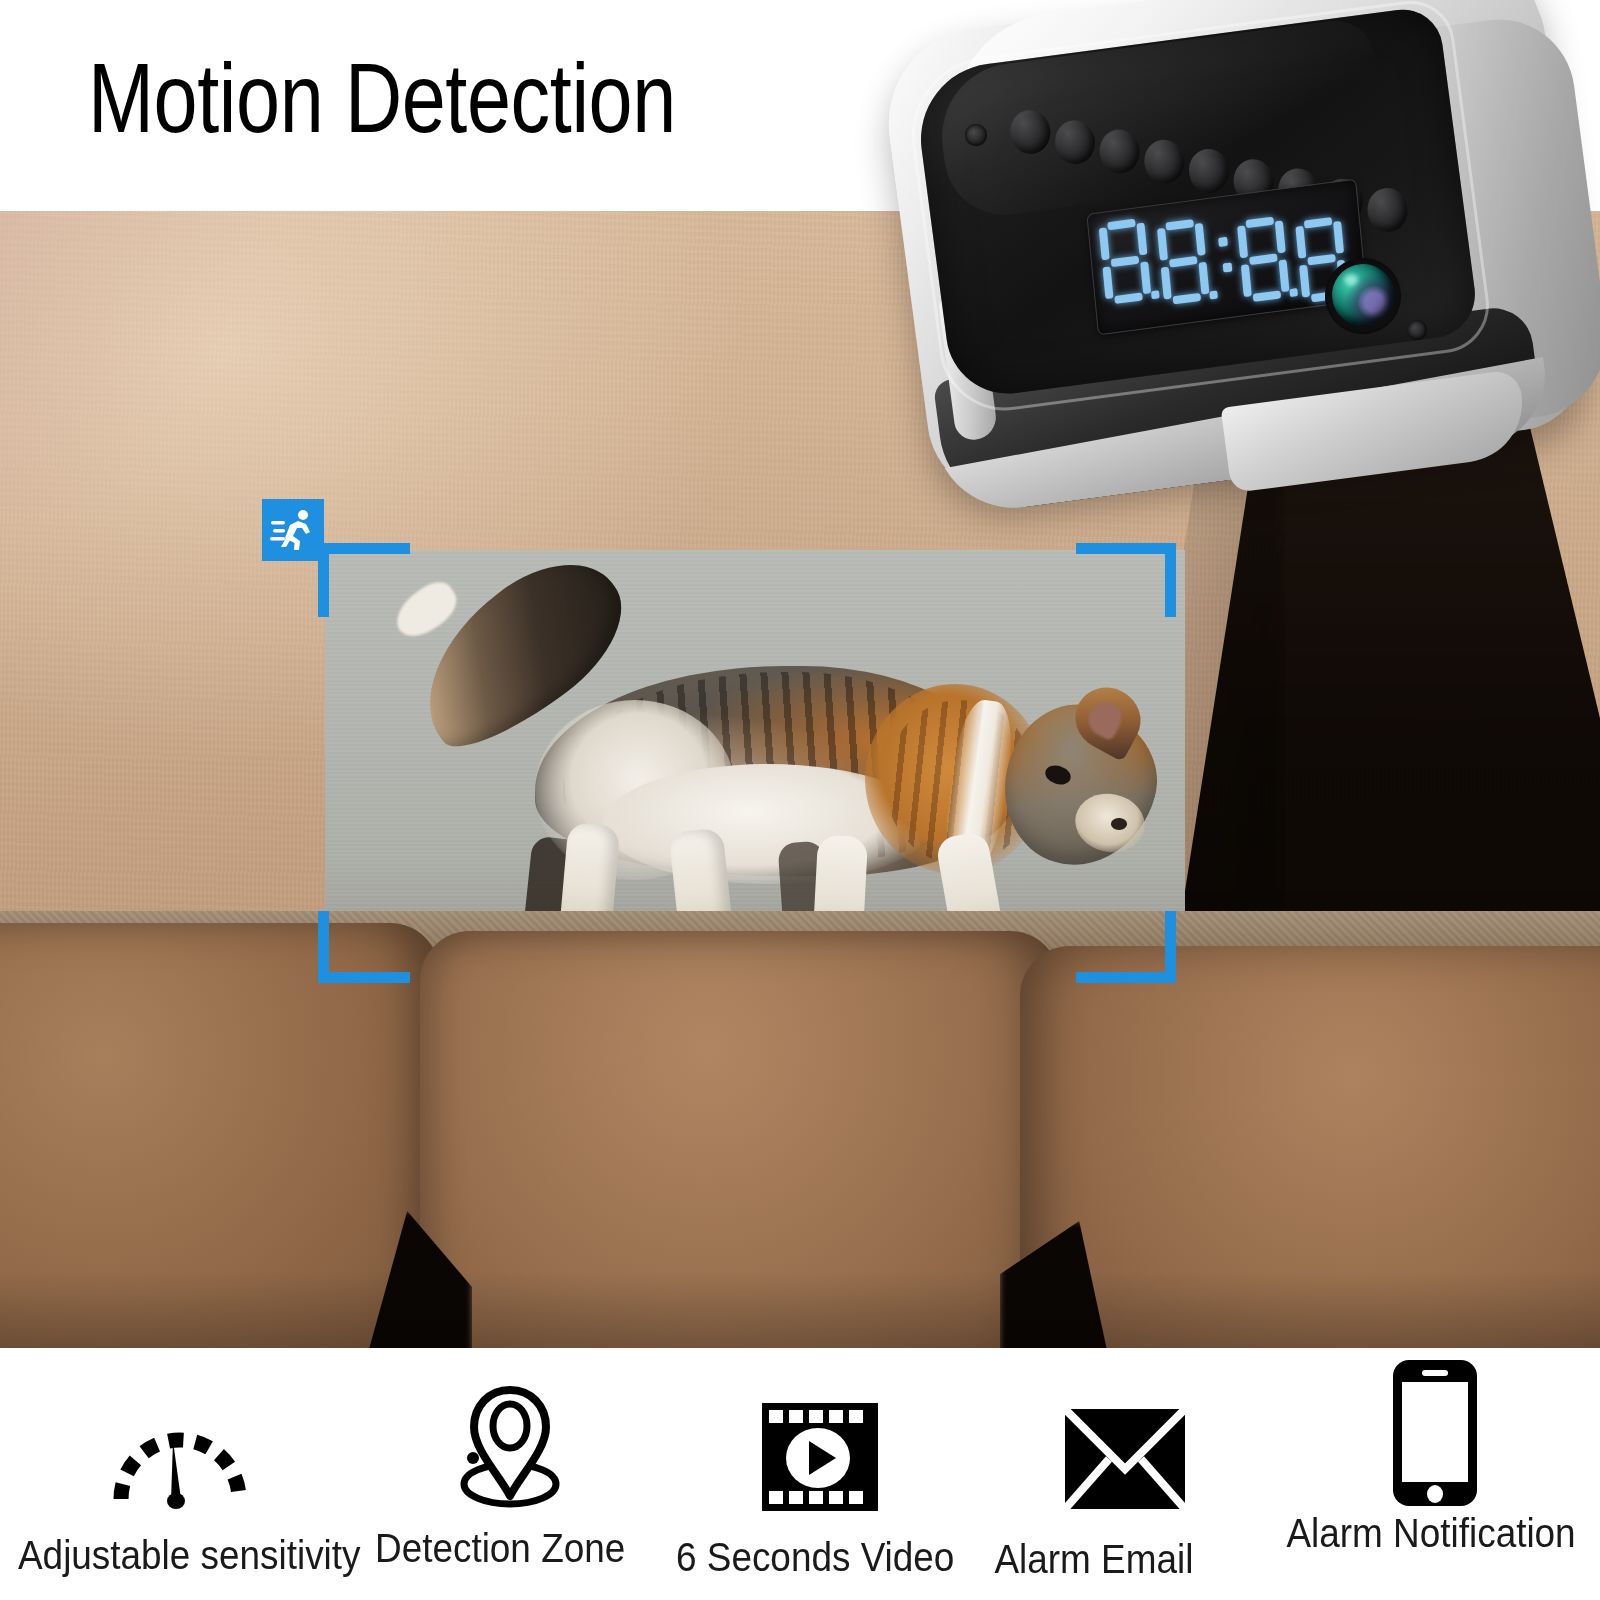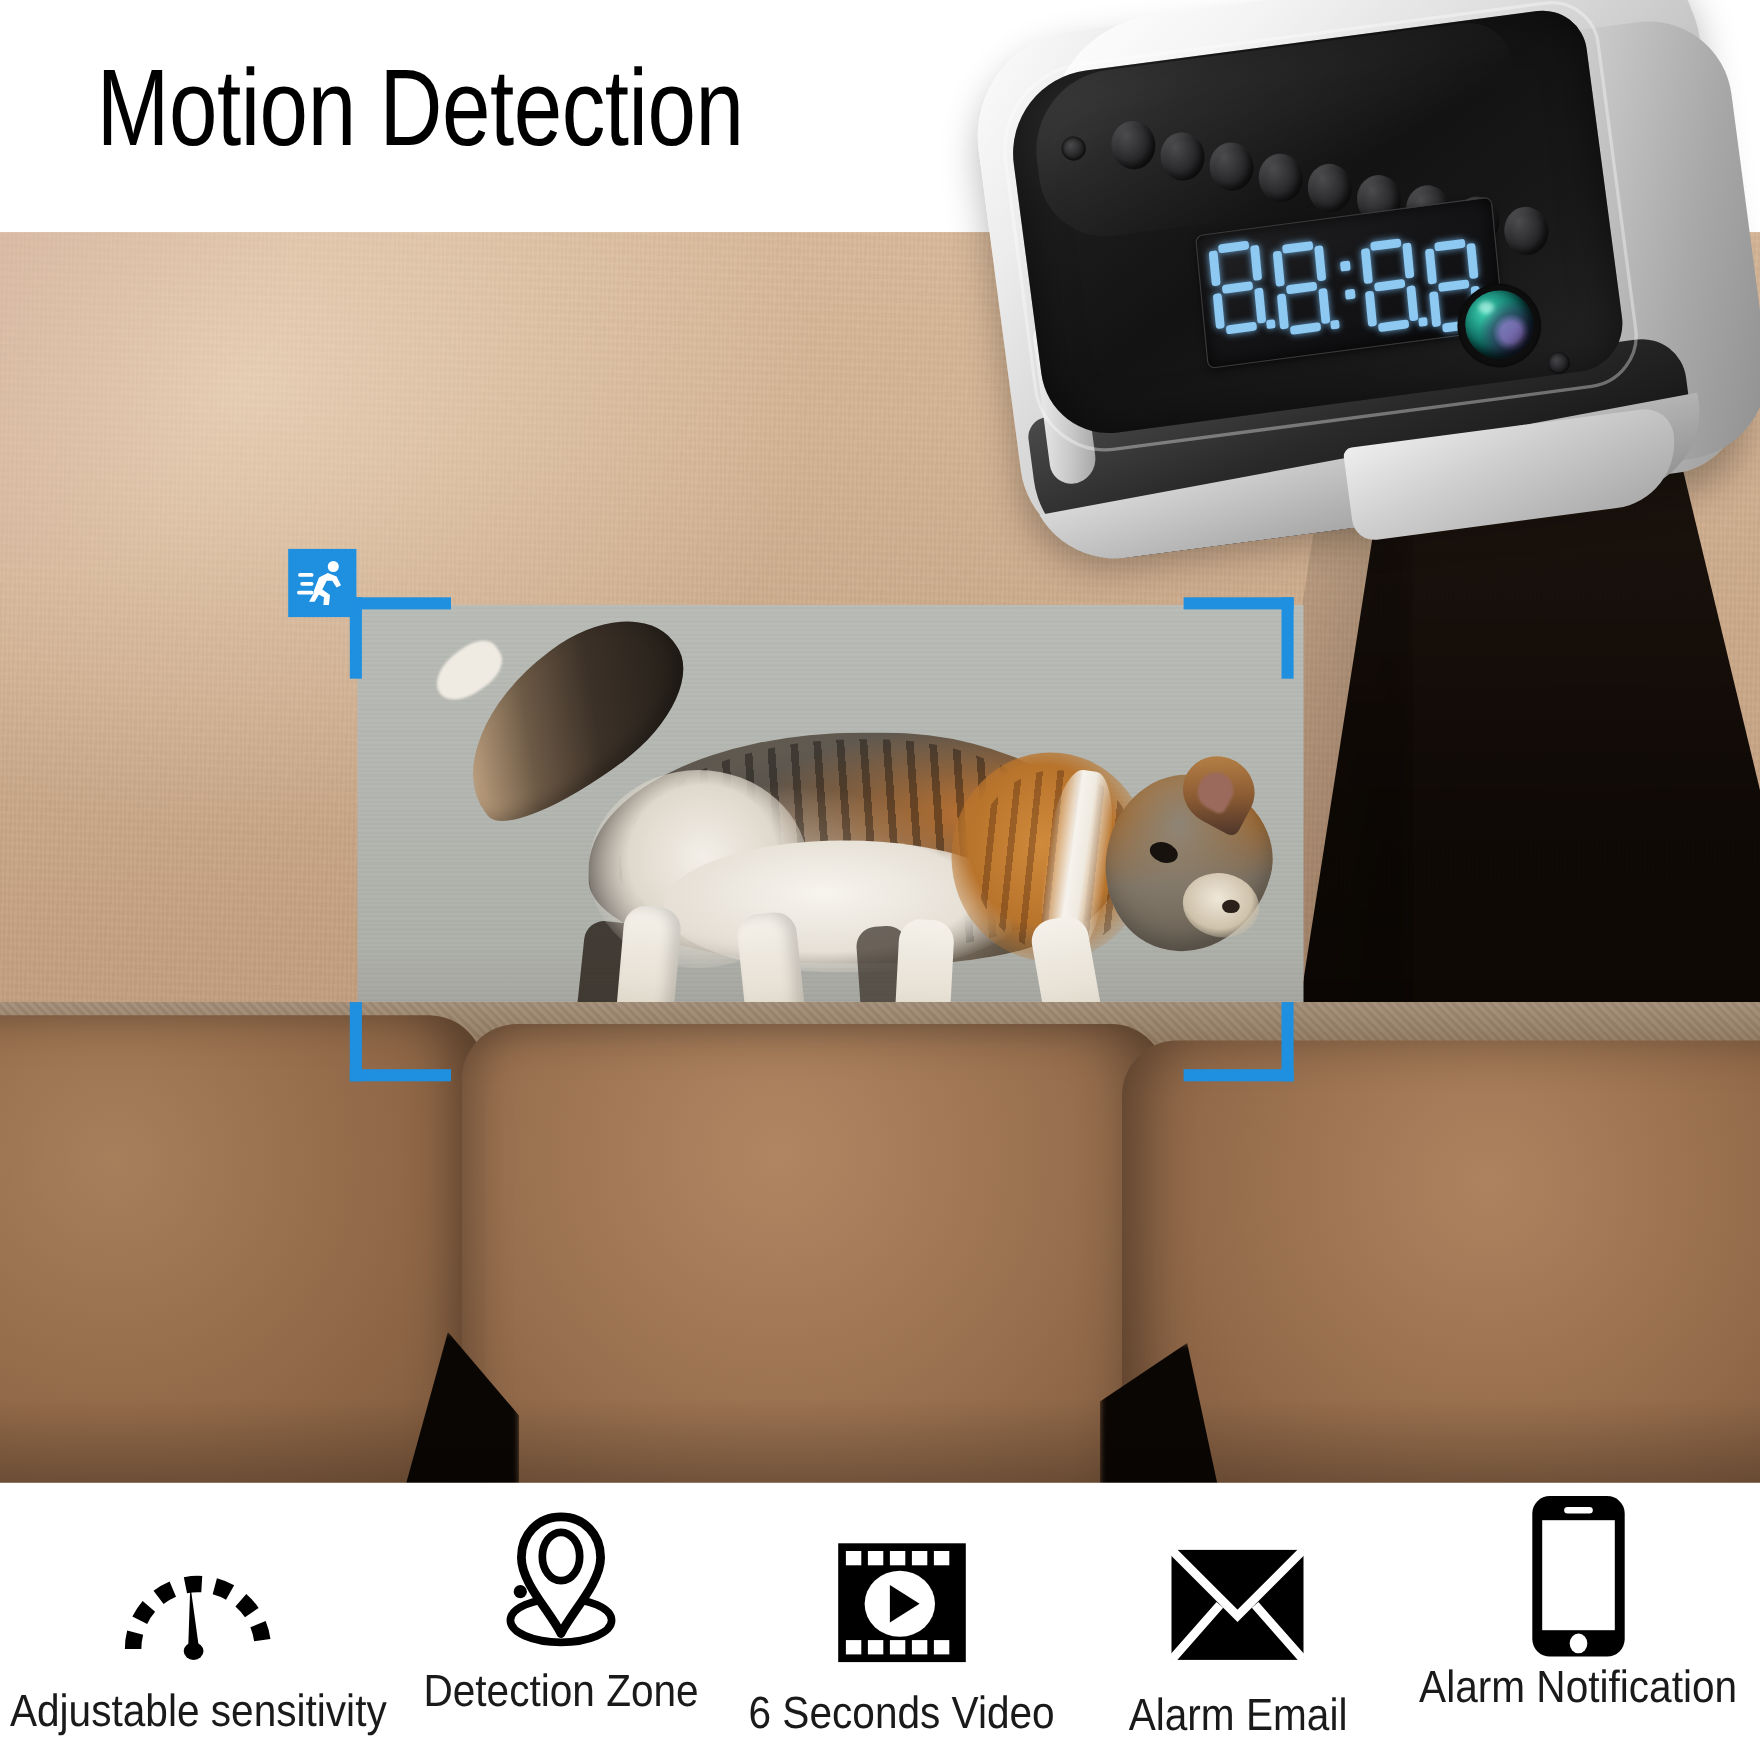--- a/index.html
+++ b/index.html
@@ -270,21 +270,21 @@
   .sensor-dot{position:absolute;left:70px;top:134px;width:22px;height:22px;border-radius:50%;
     background:radial-gradient(circle at 40% 36%, #4a4a4c, #1b1b1c 70%);
     box-shadow:inset 0 0 4px #000;transform:rotate(-7.5deg);}
   .sensor-dot2{position:absolute;left:512px;top:330px;width:20px;height:20px;border-radius:50%;
     background:radial-gradient(circle at 40% 36%, #46464a, #18181a 70%);
     box-shadow:inset 0 0 4px #000;transform:rotate(-7.5deg);}
 
   
   .feature-row{position:absolute;left:0;top:1348px;width:1600px;height:252px;background:#ffffff;
     display:flex;align-items:flex-start;}
-  .feature{position:relative;display:flex;flex-direction:column;align-items:center;}
+  .feature{position:relative;display:flex;flex-direction:column;}
   .f-icon{height:130px;display:flex;align-items:center;justify-content:center;}
   .f-label{font-size:41px;color:#1a1a1a;white-space:nowrap;margin-top:12px;
     transform:scaleX(0.90);transform-origin:center top;}
 </style>
 </head>
 <body>
 
 <div id="canvas">
 
   <div class="scene">
@@ -465,21 +465,21 @@
           <g fill="none" stroke="#000" stroke-width="15" stroke-linecap="butt" stroke-dasharray="15 12">
             <path d="M16 104 A 59 59 0 0 1 134 104"></path>
           </g>
           <path d="M68 46 L76 104 L66 106 Z" fill="#000"></path>
           <ellipse cx="71" cy="106" rx="9" ry="8" fill="#000"></ellipse>
         </svg>
       </div>
       <div class="f-label">Adjustable sensitivity</div>
     </div>
 
-    <div class="feature" style="width:300px;padding-top:24px">
+    <div class="feature" style="width:300px;padding-top:35px">
       <div class="f-icon">
         <svg width="124" height="136" viewBox="0 0 124 136">
           <ellipse cx="62" cy="104" rx="46" ry="20" fill="none" stroke="#000" stroke-width="7"></ellipse>
           <path d="M62 10 C83 10 98 26 98 47 C98 70 72 96 62 116 C52 96 26 70 26 47 C26 26 41 10 62 10 Z" fill="#fff" stroke="#000" stroke-width="8" stroke-linejoin="round"></path>
           <ellipse cx="62" cy="46" rx="17" ry="22" fill="#fff" stroke="#000" stroke-width="7"></ellipse>
           <circle cx="25" cy="78" r="6" fill="#000"></circle>
         </svg>
       </div>
       <div class="f-label">Detection Zone</div>
     </div>

